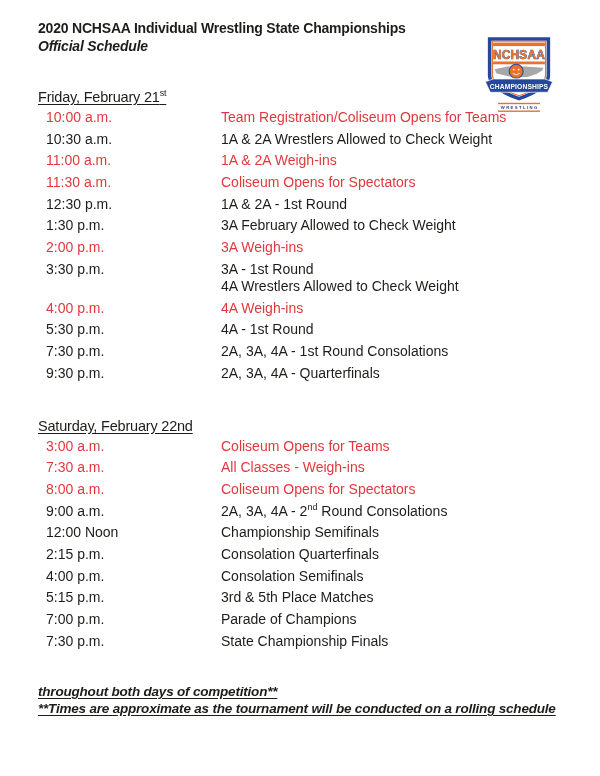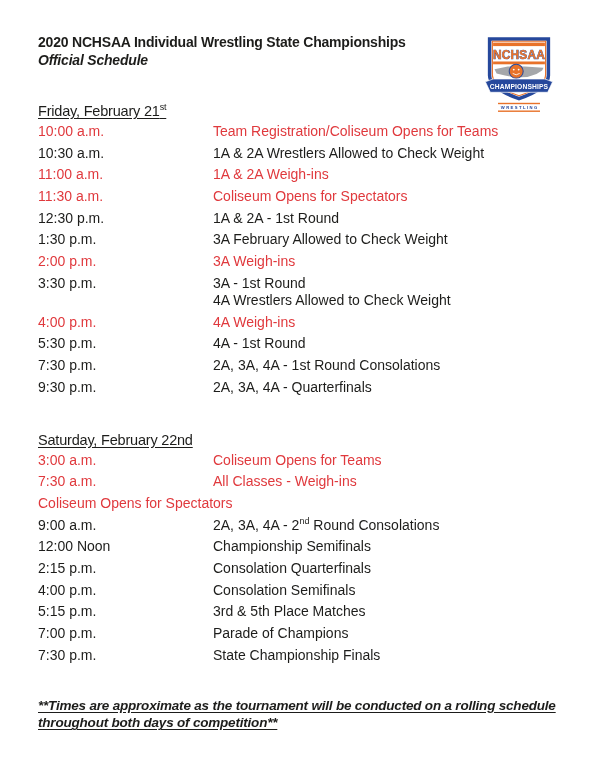--- a/index.html
+++ b/index.html
@@ -6,21 +6,21 @@
   html, body { background: #ffffff; }
   .page {
     position: relative;
     width: 600px;
     height: 776px;
     background: #ffffff;
     font-family: "Liberation Sans", sans-serif;
     color: var(--ink, #1d1d1b);
     overflow: hidden;
   }
-  .content { padding: 33px 30px 0 38px; }
+  .content { padding: 19px 30px 0 38px; }
 
   .title {
     font-size: 14px;
     font-weight: 700;
     line-height: 18px;
     letter-spacing: -0.2px;
   }
   .subtitle {
     font-size: 14px;
     font-weight: 700;
@@ -58,21 +58,21 @@
   }
   .day-heading sup, .desc sup {
     font-size: 9px;
     vertical-align: super;
     line-height: 0;
   }
   #day-friday { margin-top: 34px; }
   #day-saturday { margin-top: 36px; }
 
   .rows { margin-top: 4px; }
-  .row { display: flex; font-size: 14px; line-height: 17px; }
+  .row { display: flex; font-size: 14px; line-height: 17px; margin-left: 8px; }
   .row + .row { margin-top: 4.7px; }
   .row.red { color: var(--highlight, #e0393d); }
   .time { width: 175px; flex: 0 0 175px; }
   .desc { flex: 1; }
 
   .footer {
     margin-top: 33px;
     font-size: 13.5px;
     font-weight: 700;
     font-style: italic;
@@ -201,20 +201,21 @@
               <div><span>Coliseum Opens for Teams</span></div>
             </div>
           </div>
           <div class="row red">
             <div class="time">7:30 a.m.</div>
             <div class="desc">
               <div><span>All Classes - Weigh-ins</span></div>
             </div>
           </div>
           <div class="row red">
+            <div class="time">8:00 a.m.</div>
             <div class="desc">
               <div><span>Coliseum Opens for Spectators</span></div>
             </div>
           </div>
           <div class="row">
             <div class="time">9:00 a.m.</div>
             <div class="desc">
               <div><span>2A, 3A, 4A - 2</span><sup>nd</sup><span> Round Consolations</span></div>
             </div>
           </div>
@@ -251,18 +252,18 @@
           <div class="row">
             <div class="time">7:30 p.m.</div>
             <div class="desc">
               <div><span>State Championship Finals</span></div>
             </div>
           </div>
         </div>
     </section>
 
     <div class="footer">
+      <div>throughout both days of competition**</div>
       <div>**Times are approximate as the tournament will be conducted on a rolling schedule</div>
-      <div>throughout both days of competition**</div>
     </div>
   </div>
 
 </div>
 
 </body></html>

